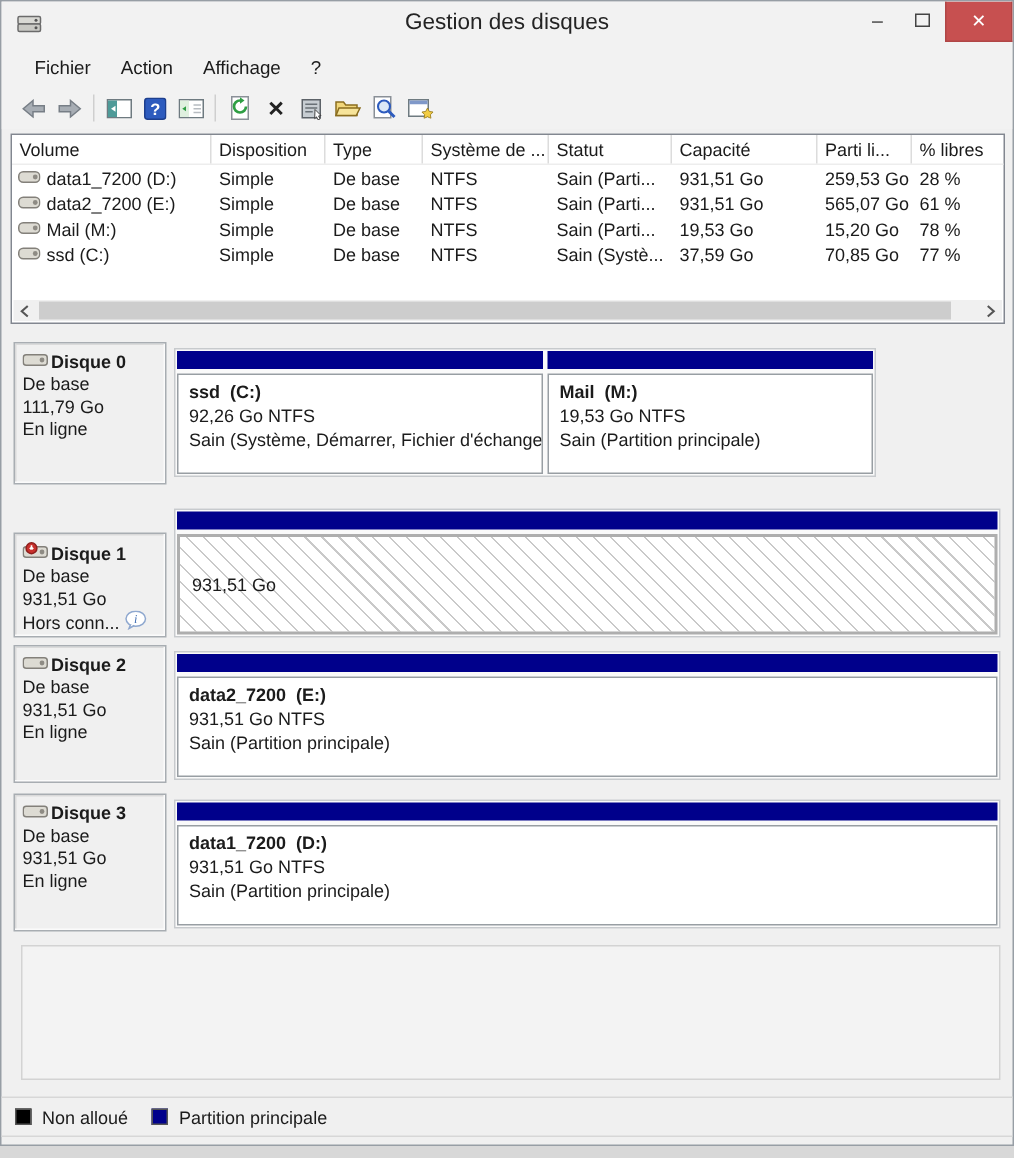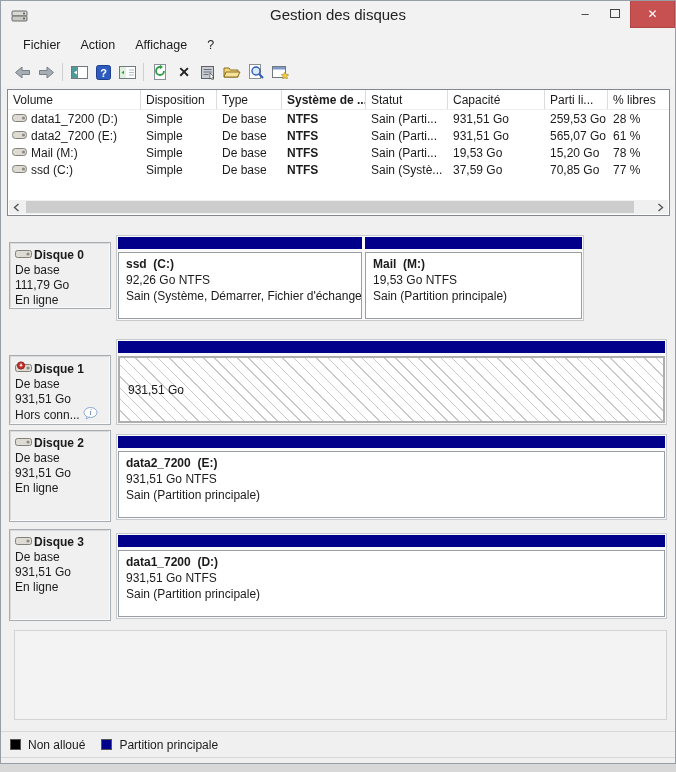--- a/index.html
+++ b/index.html
@@ -24,21 +24,21 @@
   .toolbar{position:absolute;top:57px;left:0;right:0;height:28px;display:flex;align-items:center;padding-left:9px;background:#f2f2f2;}
   .tbtn{width:24px;height:24px;display:flex;align-items:center;justify-content:center;}
   .tsep{width:1px;height:18px;background:#cfcfcf;margin:0 4px;}
   .xglyph{font-size:14px;font-weight:bold;color:#222;}
   
   .table-panel{position:absolute;top:88px;left:6px;width:663px;height:127px;background:#fff;border:1px solid #828790;}
   .thead{display:flex;height:20px;border-bottom:1px solid #ededed;font-size:12px;color:#1b1b1b;}
   .th{display:flex;align-items:center;padding-left:5px;border-right:1px solid #dcdcdc;overflow:hidden;white-space:nowrap;}
   .trow{display:flex;height:17px;align-items:center;font-size:12px;}
   .td{padding-left:5px;overflow:hidden;white-space:nowrap;}
-  .c0{width:133px;}.c1{width:76px;}.c2{width:65px;}.c3{width:84px;font-weight:bold;}.c4{width:82px;}.c5{width:97px;}.c6{width:63px;}.c7{flex:1;}
+  .c0{width:133px;}.c1{width:76px;}.c2{width:65px;}.c3{width:84px;}.c4{width:82px;}.c5{width:97px;}.c6{width:63px;}.c7{flex:1;}
   .vol-cell{display:flex;align-items:center;gap:4px;padding-left:4px;}
   
   .hscroll{position:absolute;left:1px;right:1px;bottom:1px;height:14px;background:#f0f0f0;display:flex;align-items:center;}
   .harrow{width:15px;height:14px;display:flex;align-items:center;justify-content:center;}
   .hthumb{height:12px;width:608px;background:#cdcdcd;margin-left:2px;}
   .hspace{flex:1;}
   
   .disk-row{position:absolute;left:8px;display:flex;}
   .disk-info{
     width:102px;flex:none;background:#f0f0f0;padding:5px 4px 0 5px;font-size:12px;line-height:15px;
@@ -259,21 +259,21 @@
       <div class="hthumb"></div>
       <div class="hspace"></div>
       <div class="harrow">
           <svg width="7" height="9" viewBox="0 0 7 9">
             <path d="M1.5 1 L5.5 4.5 L1.5 8" fill="none" stroke="#555" stroke-width="1.4"></path>
           </svg>
         </div>
     </div>
   </div>
 
-  <div class="disk-row" style="top:227px;height:95px;right:8px;align-items:center;">
+  <div class="disk-row" style="top:227px;height:95px;right:8px;">
     <div class="disk-info">
       <div class="disk-title">
           <span><svg width="17" height="11" viewBox="0 0 17 11">
               <rect x="0.5" y="2.5" width="16" height="7" rx="2" fill="#dddbd3" stroke="#83807a"></rect>
               <circle cx="13" cy="6" r="1.6" fill="#8e8b84"></circle>
             </svg></span>
           <span>Disque 0</span>
         </div>
       <div class="disk-line">De base</div>
       <div class="disk-line">111,79 Go</div>

